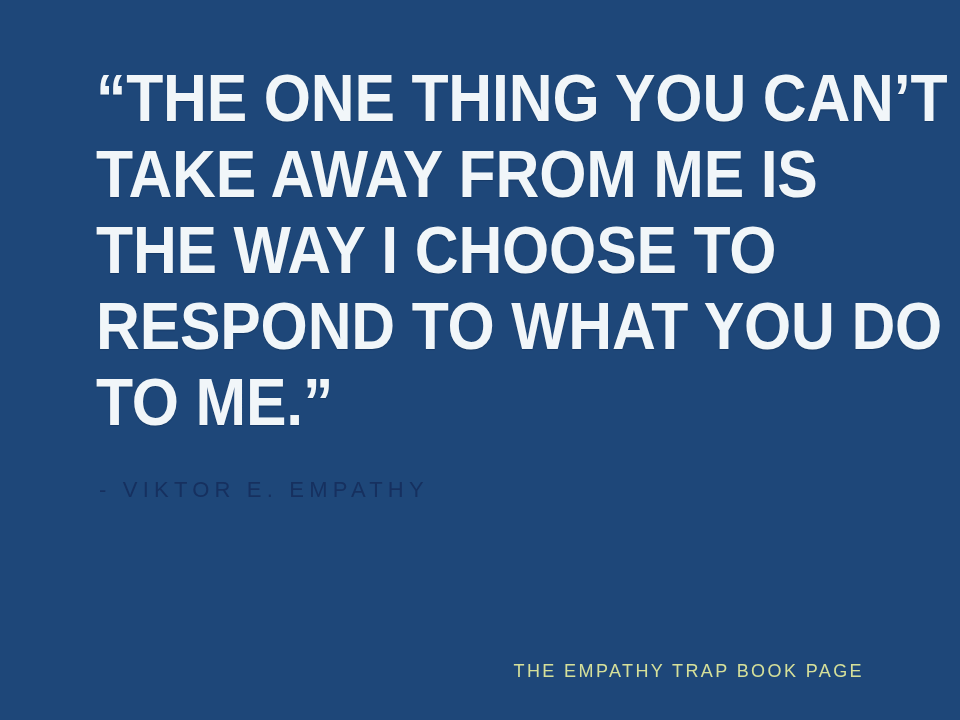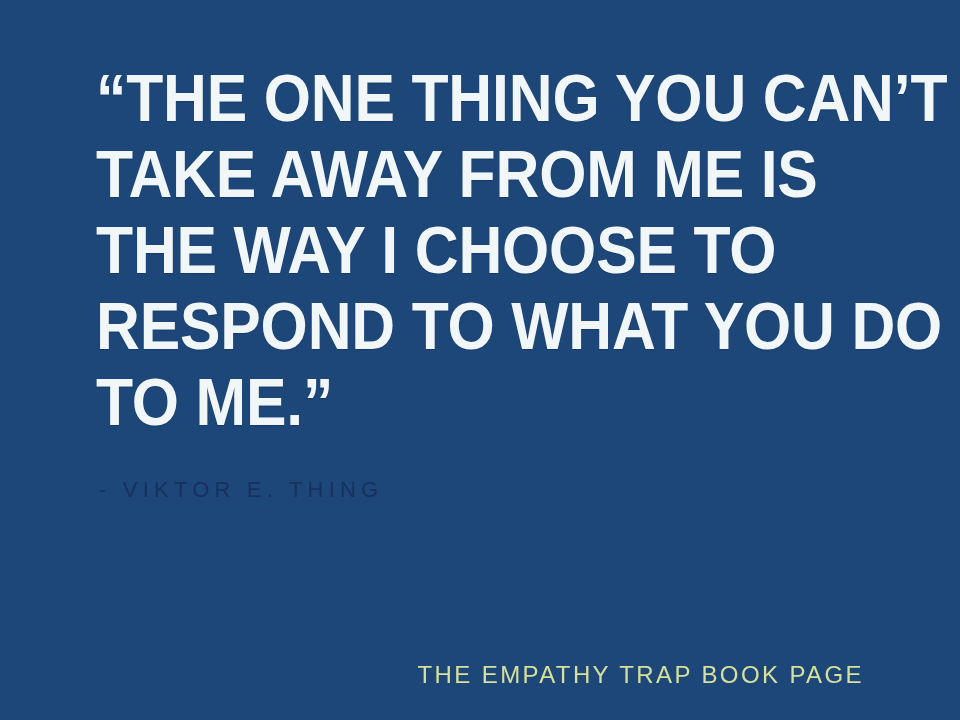--- a/index.html
+++ b/index.html
@@ -54,36 +54,36 @@
 
   
   #footer-credit {
     position: absolute;
     left: 0;
     right: 96px;
     top: 661px;
     text-align: right;
     color: #d6e09a;
     font-family: "Liberation Sans", sans-serif;
-    font-size: 24px;
+    font-size: 18px;
     font-weight: normal;
     letter-spacing: 2.4px;
     white-space: nowrap;
   }
 </style>
 </head>
 <body>
 
 <div id="slide">
 
   <div id="quote-block">
     <div class="quote-line">“THE ONE THING YOU CAN’T</div>
     <div class="quote-line">TAKE AWAY FROM ME IS</div>
     <div class="quote-line">THE WAY I CHOOSE TO</div>
     <div class="quote-line">RESPOND TO WHAT YOU DO</div>
     <div class="quote-line">TO ME.”</div>
   </div>
 
-  <div id="attribution">- VIKTOR E. THING</div>
+  <div id="attribution">- VIKTOR E. EMPATHY</div>
 
   <div id="footer-credit">THE EMPATHY TRAP BOOK PAGE</div>
 
 </div>
 
 </body></html>

